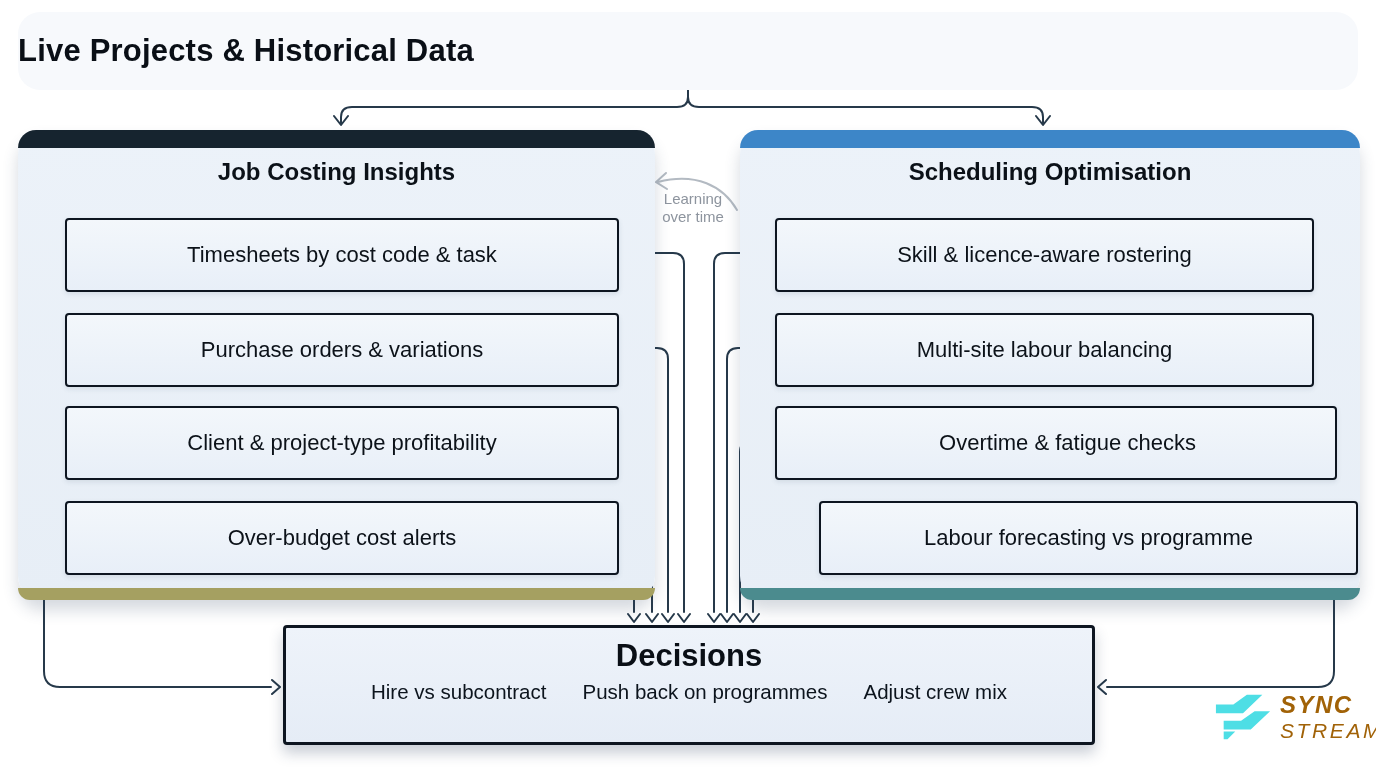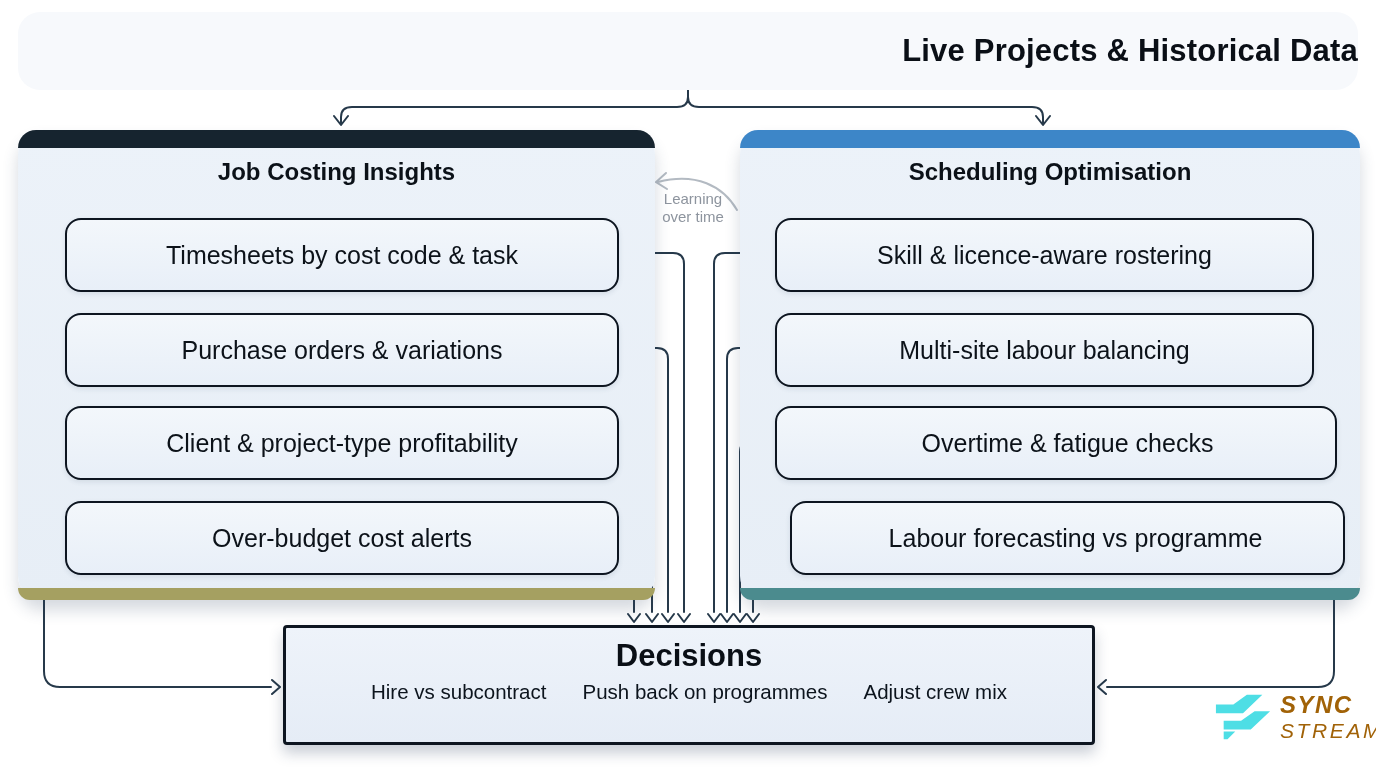--- a/index.html
+++ b/index.html
@@ -4,38 +4,38 @@
 <style>
   html,body{margin:0;padding:0;background:#ffffff;}
   .canvas{
     position:relative;width:1376px;height:768px;overflow:hidden;background:#ffffff;
     font-family:"Liberation Sans",sans-serif;color:#0b1118;
   }
   .abs{position:absolute;}
   
   .title-bar{
     left:18px;top:12px;width:1340px;height:78px;background:#f7f9fc;border-radius:22px;
-    display:flex;align-items:center;justify-content:flex-end;
+    display:flex;align-items:center;justify-content:flex-start;
   }
   .title-bar h1{margin:0;font-size:31px;font-weight:bold;letter-spacing:.2px;color:#0a0f16;}
   
   .panel{
     border-radius:24px;background:linear-gradient(180deg,#ecf2f9 0%,#e7eef6 100%);
     box-shadow:0 10px 16px rgba(45,65,95,.20);
   }
   .panel-top{left:0;top:0;width:100%;height:18px;border-radius:24px 24px 0 0;}
   .panel-bottom{left:0;bottom:0;width:100%;height:12px;border-radius:0 0 24px 24px;}
   .panel h2{position:absolute;left:0;width:100%;top:28px;margin:0;text-align:center;
     font-size:24px;font-weight:bold;color:#0b1118;}
   
   .item{
-    position:absolute;height:70px;border:2.5px solid #0d1520;border-radius:16px;
+    position:absolute;height:70px;border:2.5px solid #0d1520;border-radius:4px;
     background:linear-gradient(180deg,#f3f7fb 0%,#e8eff8 100%);
     display:flex;align-items:center;justify-content:center;
-    font-size:25px;color:#0c1219;box-shadow:0 2px 5px rgba(50,70,100,.12);
+    font-size:22px;color:#0c1219;box-shadow:0 2px 5px rgba(50,70,100,.12);
   }
   
   .learning{
     left:640px;top:190px;width:106px;text-align:center;
     font-size:15px;line-height:17.5px;color:#8d949e;
   }
   
   .decisions{
     left:283px;top:625px;width:812px;height:120px;border:3px solid #0d1520;border-radius:4px;
     background:linear-gradient(180deg,#eef3fa 0%,#e5ecf6 100%);
@@ -104,21 +104,21 @@
   </section>
 
   <div class="item" style="left:65px;top:218px;width:550px;">Timesheets by cost code &amp; task</div>
   <div class="item" style="left:65px;top:313px;width:550px;">Purchase orders &amp; variations</div>
   <div class="item" style="left:65px;top:406px;width:550px;">Client &amp; project-type profitability</div>
   <div class="item" style="left:65px;top:501px;width:550px;">Over-budget cost alerts</div>
 
   <div class="item" style="left:775px;top:218px;width:535px;">Skill &amp; licence-aware rostering</div>
   <div class="item" style="left:775px;top:313px;width:535px;">Multi-site labour balancing</div>
   <div class="item" style="left:775px;top:406px;width:535px;padding-left:23px;">Overtime &amp; fatigue checks</div>
-  <div class="item" style="left:790px;top:501px;width:535px;padding-left:16px;">Labour forecasting vs programme</div>
+  <div class="item" style="left:819px;top:501px;width:535px;">Labour forecasting vs programme</div>
 
   <div class="abs learning">
     <div>Learning</div>
     <div>over time</div>
   </div>
 
   <div class="abs decisions">
     <h2>Decisions</h2>
     <div class="decision-options">
       <span>Hire vs subcontract</span>

